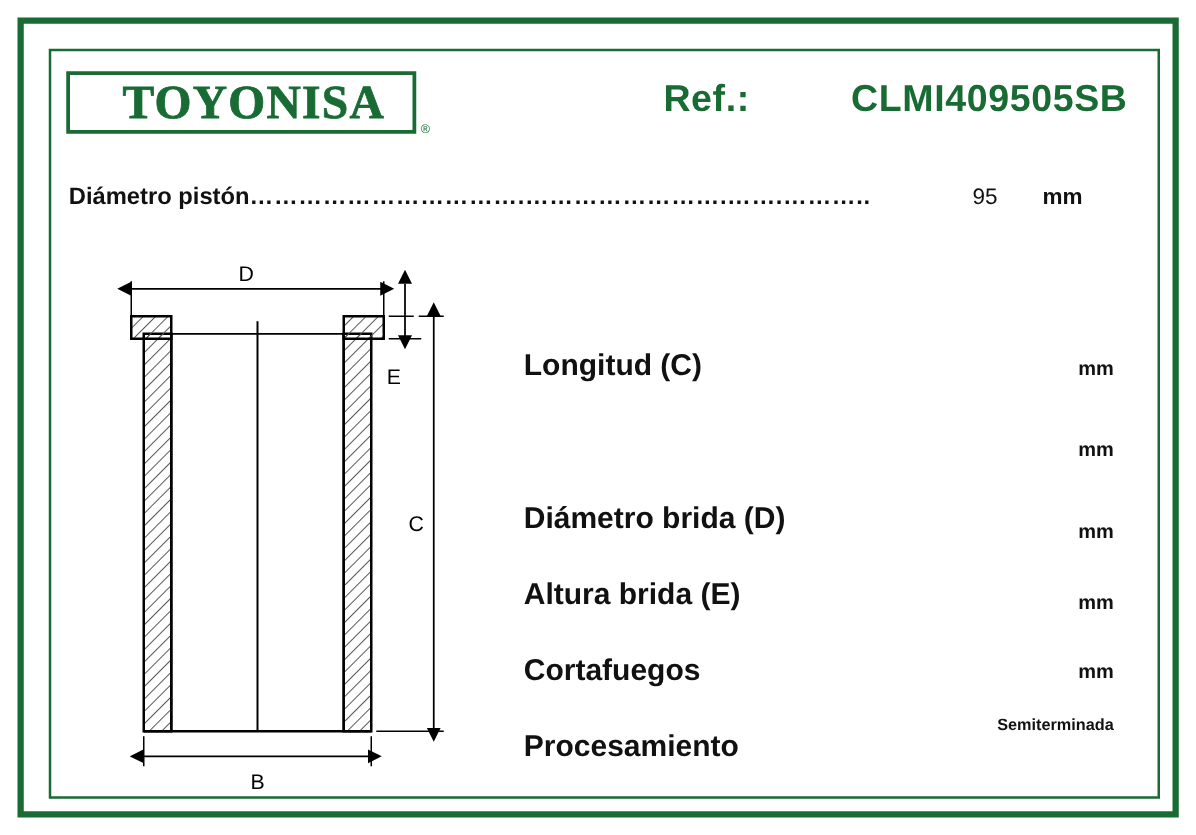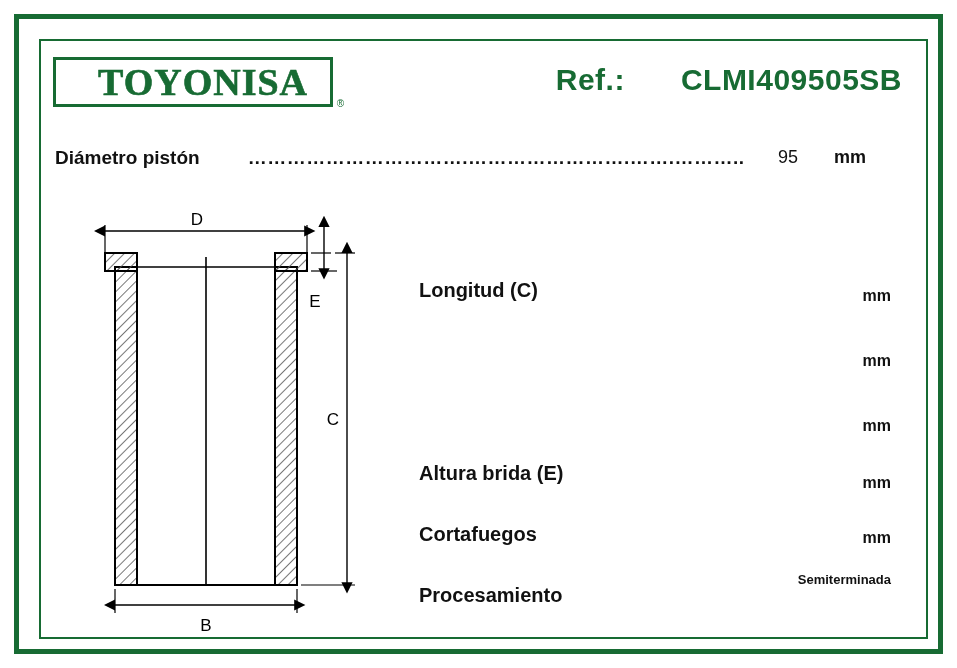--- a/index.html
+++ b/index.html
@@ -66,21 +66,21 @@
     font-family: "Liberation Sans", sans-serif;
   }
 
   
   .ref-row {
     position: absolute;
     right: 36px;
     top: 44px;
     display: flex;
     align-items: baseline;
-    gap: 18px;
+    gap: 43px;
     color: #176b33;
   }
   .ref-label {
     font-size: 30px;
     font-weight: bold;
     letter-spacing: 0.5px;
   }
   .ref-value {
     font-size: 30px;
     font-weight: bold;
@@ -90,21 +90,20 @@
 
   
   .piston-row {
     position: absolute;
     left: 36px;
     top: 128px;
     right: 36px;
     height: 34px;
     display: flex;
     align-items: baseline;
-    gap: 48px;
   }
   .piston-label {
     font-size: 19px;
     font-weight: bold;
     color: #111111;
     white-space: nowrap;
   }
   .piston-dots {
     font-size: 19px;
     font-weight: bold;
@@ -146,21 +145,21 @@
     width: 500px;
   }
   .spec-row {
     position: relative;
     height: 61px;
   }
   .spec-name {
     position: absolute;
     left: 0;
     top: 14px;
-    font-size: 20px;
+    font-size: 24px;
     font-weight: bold;
     color: #111111;
     white-space: nowrap;
   }
   .spec-value {
     position: absolute;
     right: 88px;
     top: 18px;
     font-size: 17px;
     font-weight: bold;
@@ -266,20 +265,21 @@
     <div class="spec-row r1">
       <span class="spec-name">Longitud (C)</span>
       <span class="spec-value"></span>
       <span class="spec-unit">mm</span>
     </div>
     <div class="spec-row r2">
       <span class="spec-value"></span>
       <span class="spec-unit">mm</span>
     </div>
     <div class="spec-row r3">
+      <span class="spec-name">Diámetro brida (D)</span>
       <span class="spec-value"></span>
       <span class="spec-unit">mm</span>
     </div>
     <div class="spec-row r4">
       <span class="spec-name">Altura brida (E)</span>
       <span class="spec-value"></span>
       <span class="spec-unit">mm</span>
     </div>
     <div class="spec-row r5">
       <span class="spec-name">Cortafuegos</span>

